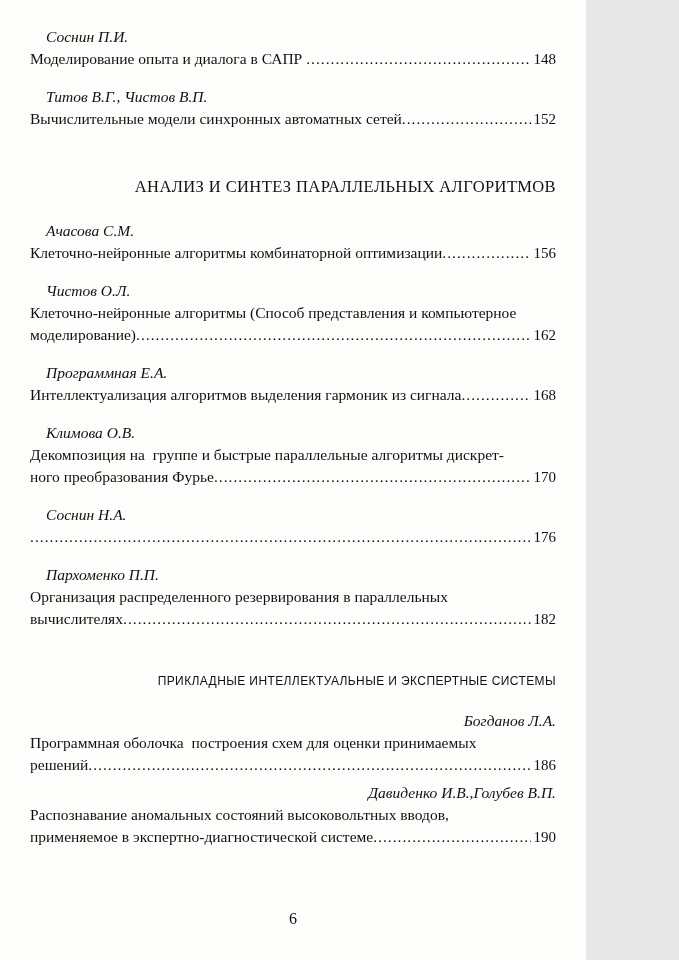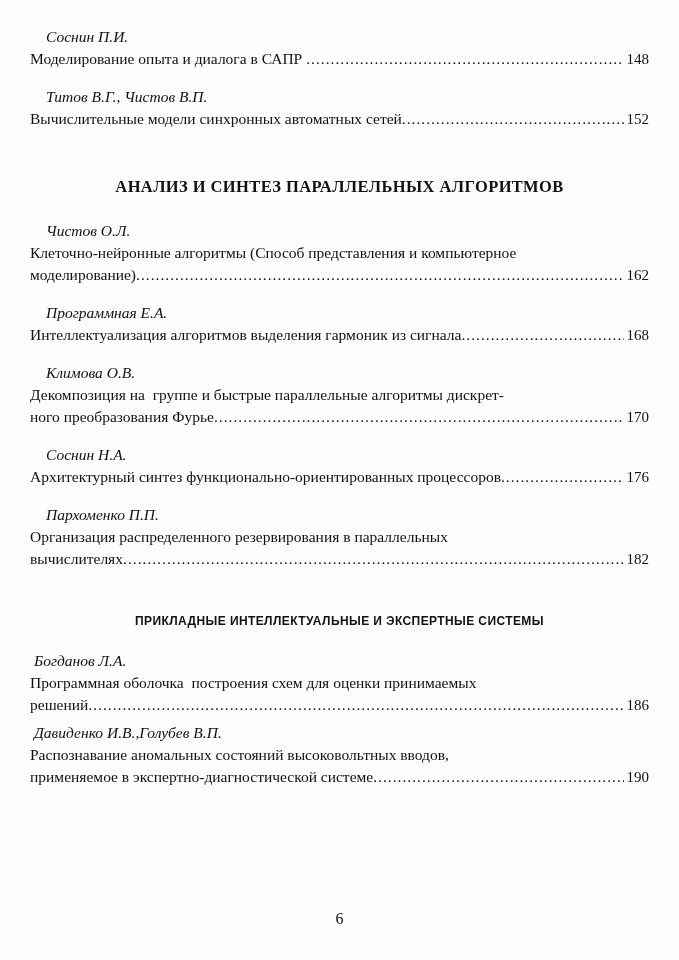--- a/index.html
+++ b/index.html
@@ -3,36 +3,36 @@
 <meta charset="utf-8">
 <style>
   * { margin: 0; padding: 0; box-sizing: border-box; }
   html, body { background: #e8e8e8; }
   body {
     width: 679px; height: 960px;
     font-family: "Liberation Serif", serif;
     color: #111;
   }
   .page {
-    width: 679px; height: 960px;
+    width: 586px; height: 960px;
     background: #fdfdfb;
     padding: 26px 30px 18px 30px;
     overflow: hidden;
     position: relative;
   }
   .entry { margin-bottom: 16px; }
   .entry.tight { margin-bottom: 6px; }
   .author {
     font-style: italic;
     font-size: 15.5px;
     line-height: 22px;
     padding-left: 16px;
     white-space: pre-wrap;
   }
-  .author.small-indent { padding-left: 4px; }
+  .author.small-indent { padding-left: 4px; text-align: right; }
   .line {
     font-size: 15.5px;
     line-height: 22px;
     white-space: pre-wrap;
   }
   .lastline {
     display: flex;
     align-items: center;
     font-size: 15.5px;
     line-height: 22px;
@@ -48,22 +48,22 @@
   .dots::after {
     content: "........................................................................................................................................................................";
   }
   .pagenum {
     flex: 0 0 auto;
     padding-left: 3px;
     text-align: right;
     font-size: 15px;
   }
   .section-heading {
-    text-align: center;
-    font-weight: bold;
+    text-align: right;
+    font-weight: normal;
     font-size: 16.5px;
     letter-spacing: 0.4px;
     line-height: 22px;
     margin-top: 46px;
     margin-bottom: 22px;
   }
   .section-heading.sans {
     font-family: "Liberation Sans", sans-serif;
     font-size: 12px;
     margin-top: 40px;
@@ -96,20 +96,26 @@
     <div class="lastline">
       <span class="text">Вычислительные модели синхронных автоматных сетей</span>
       <span class="dots"></span>
       <span class="pagenum">152</span>
     </div>
   </div>
 
   <div class="section-heading">АНАЛИЗ И СИНТЕЗ ПАРАЛЛЕЛЬНЫХ АЛГОРИТМОВ</div>
 
   <div class="entry">
+    <div class="author">Ачасова С.М.</div>
+    <div class="lastline">
+      <span class="text">Клеточно-нейронные алгоритмы комбинаторной оптимизации</span>
+      <span class="dots"></span>
+      <span class="pagenum">156</span>
+    </div>
   </div>
 
   <div class="entry">
     <div class="author">Чистов О.Л.</div>
     <div class="line">Клеточно-нейронные алгоритмы (Способ представления и компьютерное</div>
     <div class="lastline">
       <span class="text">моделирование)</span>
       <span class="dots"></span>
       <span class="pagenum">162</span>
     </div>
@@ -130,21 +136,20 @@
     <div class="lastline">
       <span class="text">ного преобразования Фурье</span>
       <span class="dots"></span>
       <span class="pagenum">170</span>
     </div>
   </div>
 
   <div class="entry">
     <div class="author">Соснин Н.А.</div>
     <div class="lastline">
-      <span class="text">Архитектурный синтез функционально-ориентированных процессоров</span>
       <span class="dots"></span>
       <span class="pagenum">176</span>
     </div>
   </div>
 
   <div class="entry">
     <div class="author">Пархоменко П.П.</div>
     <div class="line">Организация распределенного резервирования в параллельных</div>
     <div class="lastline">
       <span class="text">вычислителях</span>

